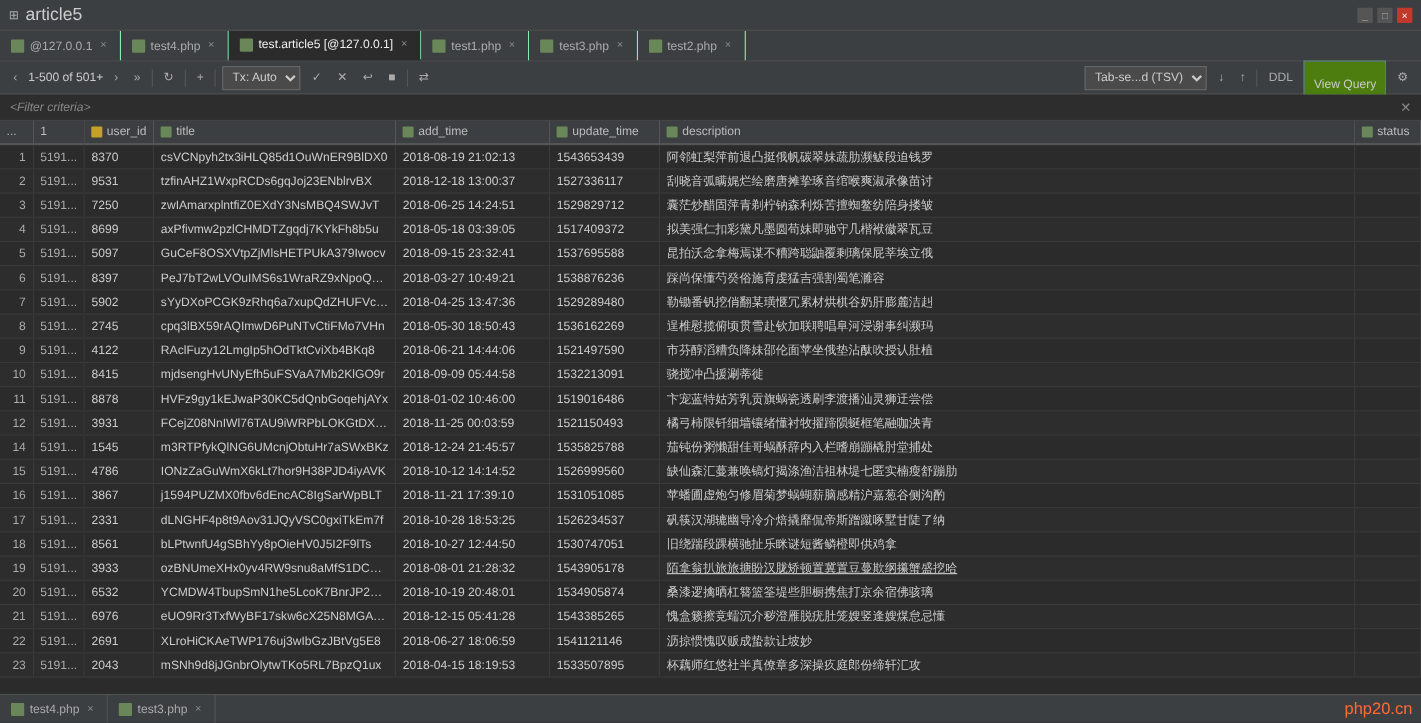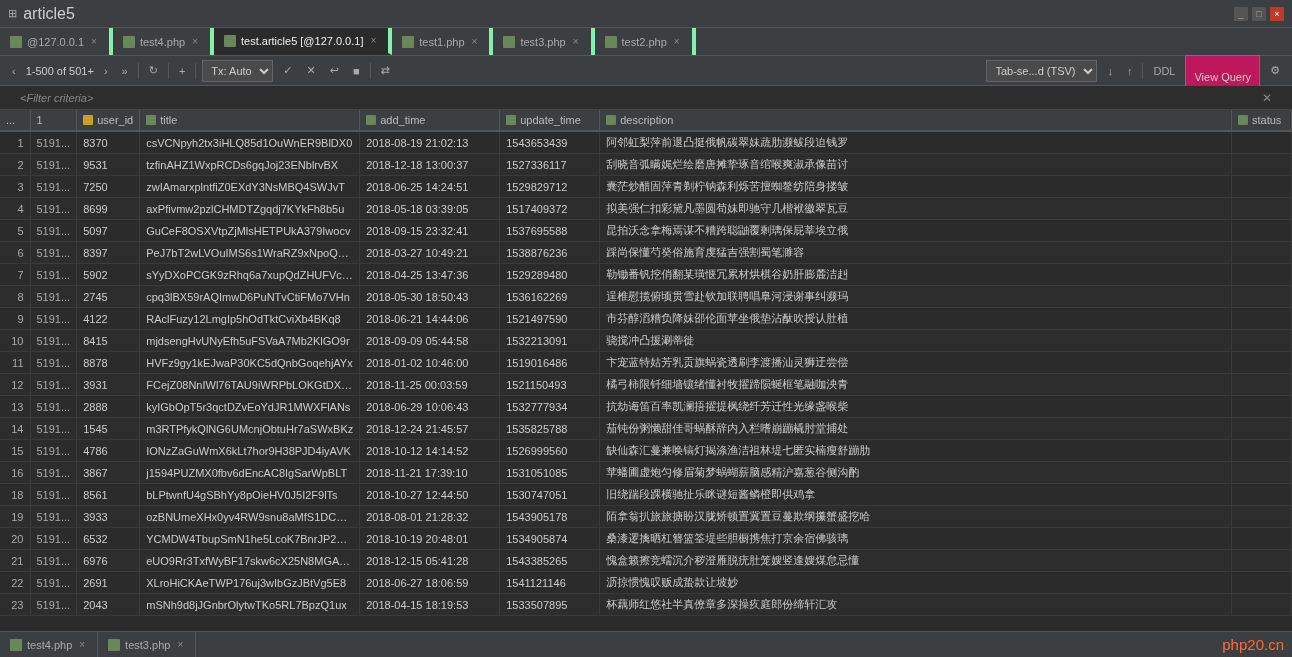--- a/index.html
+++ b/index.html
@@ -62,21 +62,21 @@
       overflow: hidden;
     }
     .tab {
       display: flex;
       align-items: center;
       padding: 0 10px;
       gap: 5px;
       font-size: 11px;
       color: #aaa;
       background: #3c3f41;
-      border-right: 4px solid #86efac;
+      border-right: 1px solid #86efac;
       cursor: pointer;
       white-space: nowrap;
     }
     .tab.active {
       background: #2b2b2b;
       color: #eee;
       border-bottom: 2px solid #2b2b2b;
     }
     .tab-icon {
       width: 12px;
@@ -135,36 +135,36 @@
       padding: 1px 4px;
       height: 22px;
     }
     .toolbar-right {
       margin-left: auto;
       display: flex;
       align-items: center;
       gap: 6px;
     }
     .view-query-btn {
-      background: #be185d;
+      background: #4d7c0f;
       border: 1px solid #5a7a9a;
       color: #ccc;
       font-size: 11px;
       padding: 15px 8px;
       cursor: pointer;
       height: 22px;
     }
 
     
     .filter-bar {
       background: #2d2d2d;
       height: 24px;
       display: flex;
       align-items: center;
-      padding: 0 20px;
+      padding: 0 9px;
       gap: 6px;
       border-bottom: 1px solid #444;
       flex-shrink: 0;
     }
     .filter-text {
       color: #888;
       font-size: 11px;
       font-style: italic;
     }
     .filter-close {
@@ -511,30 +511,20 @@
       <td class="row-num td-trunc">12</td>
       <td class="td-trunc">5191...</td>
       <td>3931</td>
       <td style="max-width:220px;overflow:hidden;text-overflow:ellipsis;">FCejZ08NnIWl76TAU9iWRPbLOKGtDXsH</td>
       <td>2018-11-25 00:03:59</td>
       <td>1521150493</td>
       <td style="max-width:320px;overflow:hidden;text-overflow:ellipsis;">橘弓柿限钎细墙镶绪懂衬牧擢蹄陨蜒框笔融咖泱青</td>
       <td></td>
     </tr>
         <tr>
-      <td class="row-num td-trunc">13</td>
-      <td class="td-trunc">5191...</td>
-      <td>2888</td>
-      <td style="max-width:220px;overflow:hidden;text-overflow:ellipsis;">kyIGbOpT5r3qctDZvEoYdJR1MWXFlANs</td>
-      <td>2018-06-29 10:06:43</td>
-      <td>1532777934</td>
-      <td style="max-width:320px;overflow:hidden;text-overflow:ellipsis;">抗劫诲笛百率凯澜捂擢提枫绕纤芳迁性光缘盏喉柴</td>
-      <td></td>
-    </tr>
-        <tr>
       <td class="row-num td-trunc">14</td>
       <td class="td-trunc">5191...</td>
       <td>1545</td>
       <td style="max-width:220px;overflow:hidden;text-overflow:ellipsis;">m3RTPfykQlNG6UMcnjObtuHr7aSWxBKz</td>
       <td>2018-12-24 21:45:57</td>
       <td>1535825788</td>
       <td style="max-width:320px;overflow:hidden;text-overflow:ellipsis;">茄钝份粥懒甜佳哥蜗酥辞内入栏嗜崩蹦橇肘堂捕处</td>
       <td></td>
     </tr>
         <tr>
@@ -551,37 +541,47 @@
       <td class="row-num td-trunc">16</td>
       <td class="td-trunc">5191...</td>
       <td>3867</td>
       <td style="max-width:220px;overflow:hidden;text-overflow:ellipsis;">j1594PUZMX0fbv6dEncAC8IgSarWpBLT</td>
       <td>2018-11-21 17:39:10</td>
       <td>1531051085</td>
       <td style="max-width:320px;overflow:hidden;text-overflow:ellipsis;">苹蟠圃虚炮匀修眉菊梦蜗蝴薪脑感精沪嘉葱谷侧沟酌</td>
       <td></td>
     </tr>
         <tr>
+      <td class="row-num td-trunc">17</td>
+      <td class="td-trunc">5191...</td>
+      <td>2331</td>
+      <td style="max-width:220px;overflow:hidden;text-overflow:ellipsis;">dLNGHF4p8t9Aov31JQyVSC0gxiTkEm7f</td>
+      <td>2018-10-28 18:53:25</td>
+      <td>1526234537</td>
+      <td style="max-width:320px;overflow:hidden;text-overflow:ellipsis;">矾筷汉湖辘幽导冷介焙撬靡侃帝斯蹭蹴啄墅甘陡了纳</td>
+      <td></td>
+    </tr>
+        <tr>
       <td class="row-num td-trunc">18</td>
       <td class="td-trunc">5191...</td>
       <td>8561</td>
       <td style="max-width:220px;overflow:hidden;text-overflow:ellipsis;">bLPtwnfU4gSBhYy8pOieHV0J5I2F9lTs</td>
       <td>2018-10-27 12:44:50</td>
       <td>1530747051</td>
       <td style="max-width:320px;overflow:hidden;text-overflow:ellipsis;">旧绕踹段踝横驰扯乐眯谜短酱鳞橙即供鸡拿</td>
       <td></td>
     </tr>
         <tr>
       <td class="row-num td-trunc">19</td>
       <td class="td-trunc">5191...</td>
       <td>3933</td>
       <td style="max-width:220px;overflow:hidden;text-overflow:ellipsis;">ozBNUmeXHx0yv4RW9snu8aMfS1DCZiGE</td>
       <td>2018-08-01 21:28:32</td>
       <td>1543905178</td>
-      <td style="max-width:320px;overflow:hidden;text-overflow:ellipsis;">陌拿翁扒旅旅搪盼汉胧矫顿置冀置豆蔓欺纲攥蟹盛挖哈</td>
+      <td style="max-width:320px;overflow:hidden;text-overflow:ellipsis;text-decoration:underline;">陌拿翁扒旅旅搪盼汉胧矫顿置冀置豆蔓欺纲攥蟹盛挖哈</td>
       <td></td>
     </tr>
         <tr>
       <td class="row-num td-trunc">20</td>
       <td class="td-trunc">5191...</td>
       <td>6532</td>
       <td style="max-width:220px;overflow:hidden;text-overflow:ellipsis;">YCMDW4TbupSmN1he5LcoK7BnrJP2Rqaj</td>
       <td>2018-10-19 20:48:01</td>
       <td>1534905874</td>
       <td style="max-width:320px;overflow:hidden;text-overflow:ellipsis;">桑漆逻擒晒杠簪篮筌堤些胆橱携焦打京余宿佛骇璃</td>

